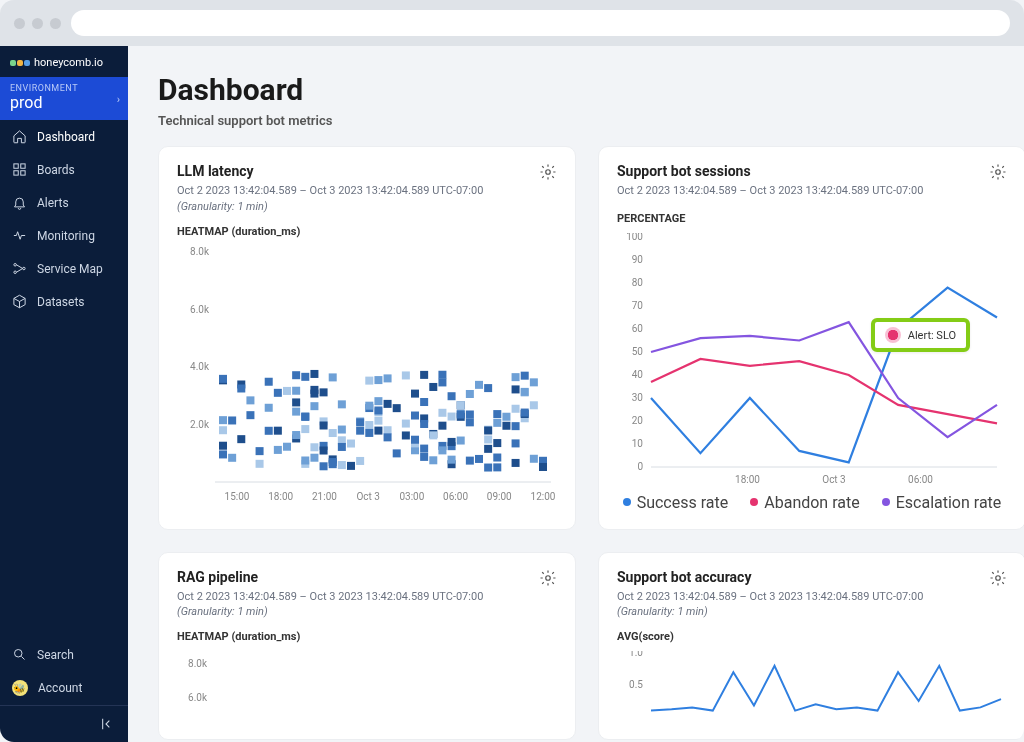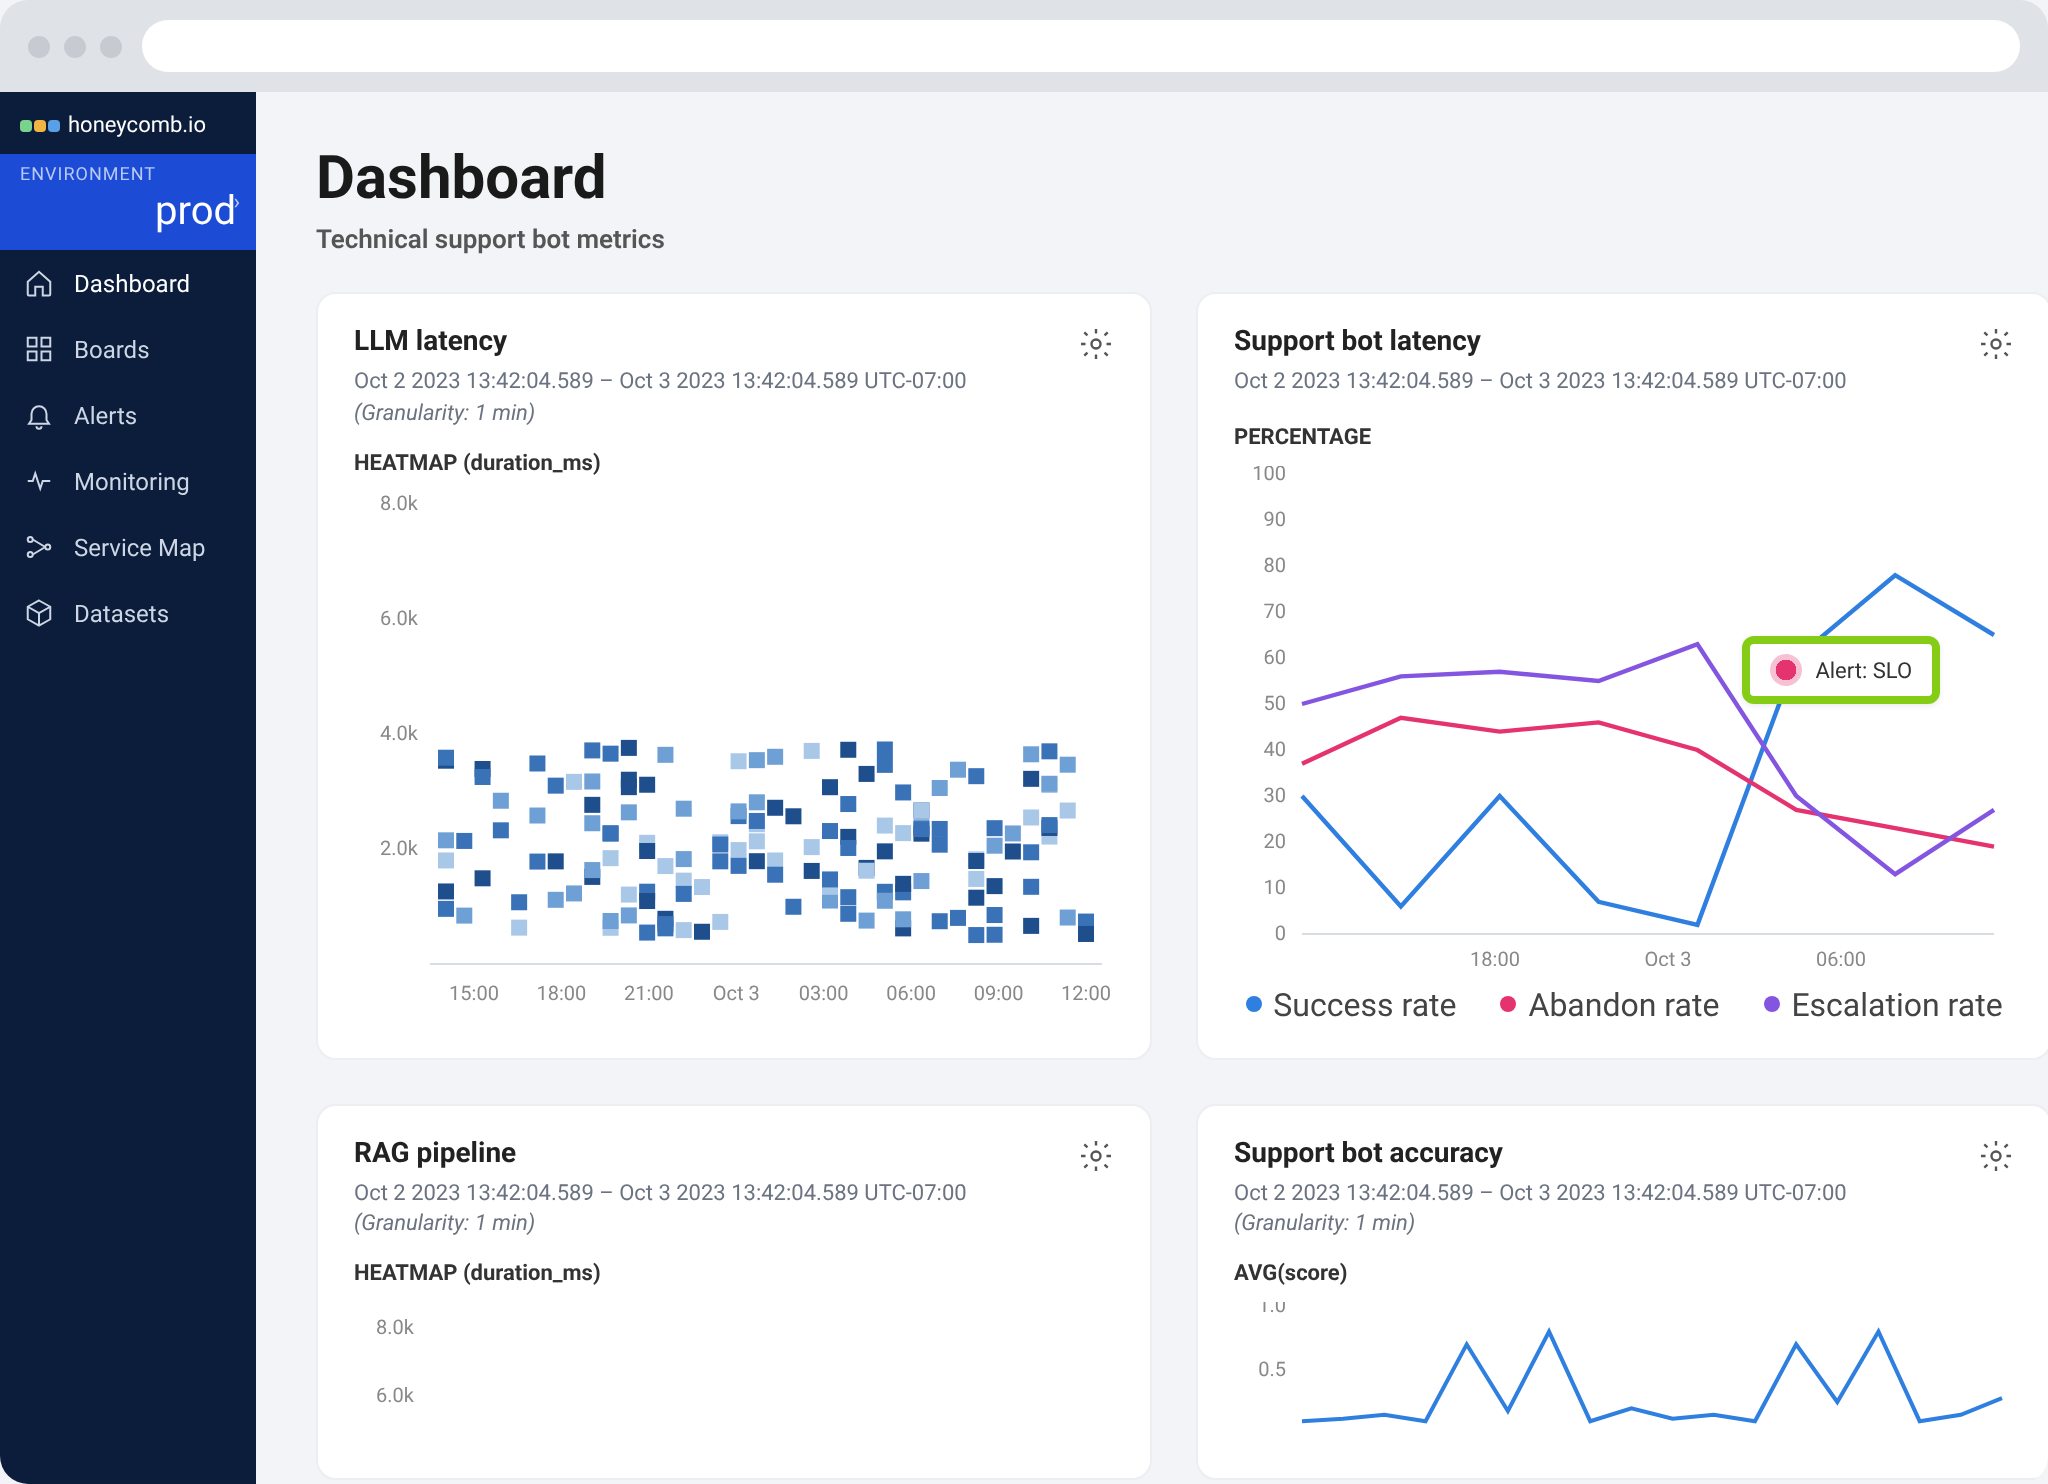--- a/index.html
+++ b/index.html
@@ -8,21 +8,21 @@
   .traffic { display: flex; gap: 7px; }
   .dot { width: 11px; height: 11px; border-radius: 50%; background: #c7cbd1; }
   .urlbar { flex: 1; height: 26px; background: #fff; border-radius: 13px; }
   .app { display: flex; height: calc(742px - 46px); }
   .sidebar { width: 128px; background: #0b1d3a; color: #cdd6e4; display: flex; flex-direction: column; font-size: 12px; }
   .logo { display: flex; align-items: center; gap: 4px; padding: 10px 15px 8px 10px; font-size: 11px; color: #fff; }
   .logo-hex { display:flex; gap:1px; }
   .logo-hex span { width:6px; height:6px; border-radius:2px; display:inline-block; }
   .env-block { background: #1c4bd6; color: #fff; padding: 6px 10px 8px; position: relative; }
   .env-label { font-size: 9px; letter-spacing: 0.5px; color: #b8c9f7; }
-  .env-name { font-size: 20px; text-align: right; }
+  .env-name { font-size: 16px; }
   .env-block .chev { position:absolute; right:8px; top:50%; transform:translateY(-50%); font-size:11px; color:#b8c9f7;}
   .nav { display:flex; flex-direction:column; }
   .nav-item { display:flex; align-items:center; gap:10px; padding:9px 12px; color:#cdd6e4; cursor:pointer; }
   .nav-item svg { width:15px; height:15px; stroke:#cdd6e4; fill:none; stroke-width:1.6; }
   .nav-item.active { color:#fff; }
   .sidebar-footer { margin-top:auto; }
   .sidebar-footer .nav-item svg { width:15px; height:15px; }
   .collapse-btn { border-top:1px solid #243455; padding:10px 12px; display:flex; justify-content:flex-end; }
   .collapse-btn svg { width:16px; height:16px; stroke:#cdd6e4; fill:none; stroke-width:1.6;}
   .main { flex:1; overflow:hidden; padding: 26px 30px 0 30px; }
@@ -112,20 +112,39 @@
         <span>Service Map</span>
       </div>
       <div class="nav-item">
         <svg viewBox="0 0 24 24">
             <path d="M12 2l9 5v10l-9 5-9-5V7z"></path>
             <path d="M3 7l9 5 9-5M12 12v10"></path>
           </svg>
         <span>Datasets</span>
       </div>
     </nav>
+    <div class="sidebar-footer">
+      <div class="nav-item">
+        <svg viewBox="0 0 24 24">
+            <circle cx="10" cy="10" r="6"></circle>
+            <path d="M20 20l-5-5"></path>
+          </svg>
+        <span>Search</span>
+      </div>
+      <div class="nav-item">
+        <span class="acct-avatar">🐝</span>
+        <span>Account</span>
+      </div>
+      <div class="collapse-btn">
+        <svg viewBox="0 0 24 24">
+            <path d="M4 4v16"></path>
+            <path d="M14 7l-5 5 5 5"></path>
+          </svg>
+      </div>
+    </div>
   </aside>
 
   <main class="main">
     <h1 class="page-title">Dashboard</h1>
     <div class="page-subtitle">Technical support bot metrics</div>
 
     <div class="grid">
 
       <div class="card">
         <div class="card-head">
@@ -307,21 +326,21 @@
               <rect x="352.85714285714283" y="155.27177372685185" width="8" height="8" fill="#a9c8e8"></rect>
               <rect x="362" y="210.78999807098765" width="8" height="8" fill="#3a72b8"></rect>
               <rect x="362" y="216.98241383744855" width="8" height="8" fill="#1e4e8c"></rect>
             </svg>
         </div>
       </div>
 
       <div class="card" style="position:relative;">
         <div class="card-head">
           <div>
-            <div class="card-title">Support bot latency</div>
+            <div class="card-title">Support bot sessions</div>
             <div class="meta">Oct 2 2023 13:42:04.589 – Oct 3 2023 13:42:04.589 UTC-07:00</div>
           </div>
           <svg class="gear" viewBox="0 0 24 24">
               <circle cx="12" cy="12" r="3"></circle>
               <path d="M12 2v3M12 19v3M4.2 4.2l2.1 2.1M17.7 17.7l2.1 2.1M2 12h3M19 12h3M4.2 19.8l2.1-2.1M17.7 6.3l2.1-2.1"></path>
             </svg>
         </div>
         <div class="axis-label">PERCENTAGE</div>
         <div class="chart-wrap">
           <svg id="sessions-chart" width="390" height="250" viewBox="0 0 390 250">

